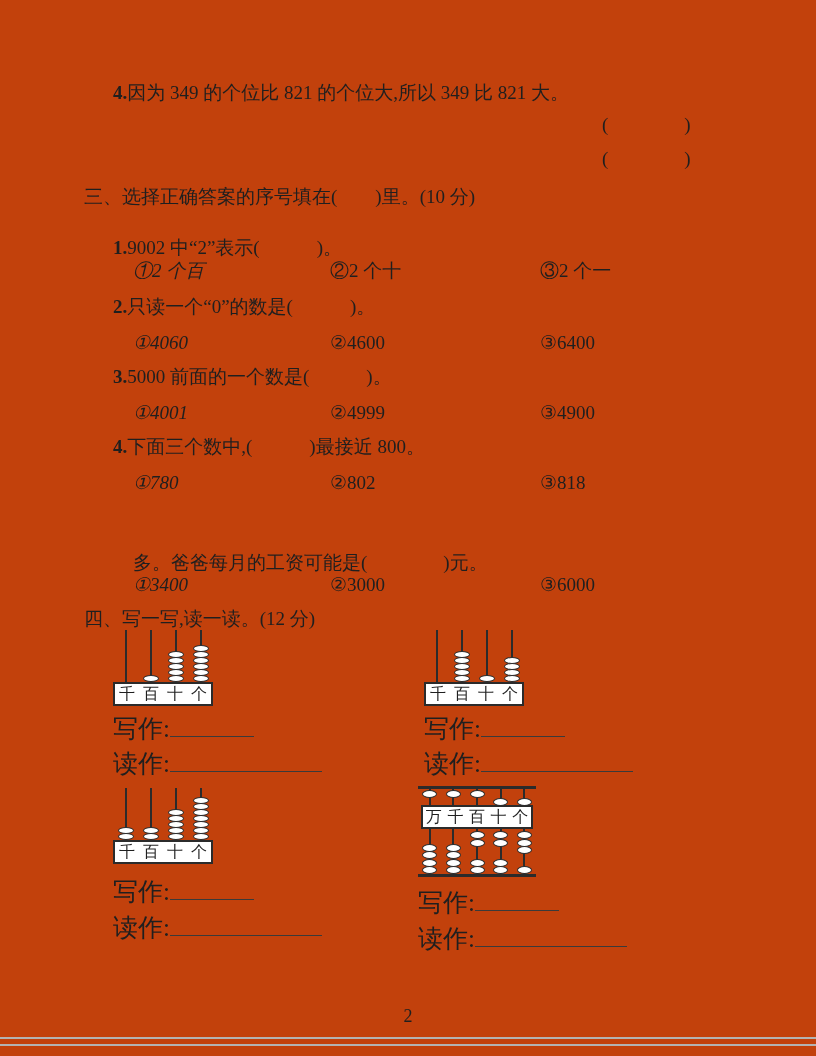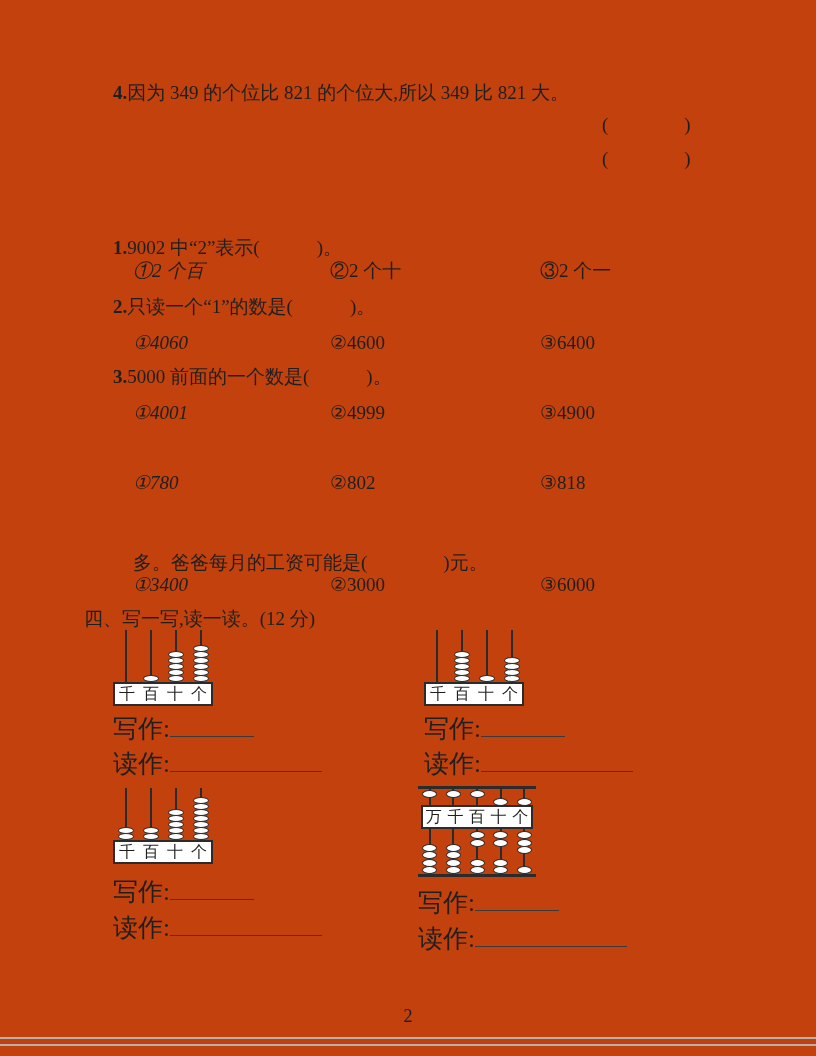--- a/index.html
+++ b/index.html
@@ -47,30 +47,32 @@
 </head>
 <body>
 
 <div class="page">
 
   <div class="abs t" style="left:113px; top:80px"><b class="qn">4.</b><span>因为 349 的个位比 821 的个位大,所以 349 比 821 大。</span></div>
   <div class="abs t" style="left:602px; top:112px">(　　　　)</div>
 
   <div class="abs t" style="left:602px; top:146px">(　　　　)</div>
 
+  <div class="abs t" style="left:84px; top:184px">三、选择正确答案的序号填在(　　)里。(10 分)</div>
 
   <div class="abs t" style="left:113px; top:235px"><b class="qn">1.</b><span>9002 中“2”表示(　　　)。</span></div>
   <div class="abs t" style="left:133px; top:258px"><span class="opt o1">①2 个百</span><span class="opt o2">②2 个十</span><span class="opt">③2 个一</span></div>
 
-  <div class="abs t" style="left:113px; top:294px"><b class="qn">2.</b><span>只读一个“1”的数是(　　　)。</span></div>
+  <div class="abs t" style="left:113px; top:294px"><b class="qn">2.</b><span>只读一个“0”的数是(　　　)。</span></div>
   <div class="abs t" style="left:133px; top:330px"><span class="opt o1">①4060</span><span class="opt o2">②4600</span><span class="opt">③6400</span></div>
 
   <div class="abs t" style="left:113px; top:364px"><b class="qn">3.</b><span>5000 前面的一个数是(　　　)。</span></div>
   <div class="abs t" style="left:133px; top:400px"><span class="opt o1">①4001</span><span class="opt o2">②4999</span><span class="opt">③4900</span></div>
 
+  <div class="abs t" style="left:113px; top:434px"><b class="qn">4.</b><span>下面三个数中,(　　　)最接近 800。</span></div>
   <div class="abs t" style="left:133px; top:470px"><span class="opt o1">①780</span><span class="opt o2">②802</span><span class="opt">③818</span></div>
 
   <div class="abs t" style="left:133px; top:550px">多。爸爸每月的工资可能是(　　　　)元。</div>
   <div class="abs t" style="left:133px; top:572px"><span class="opt o1">①3400</span><span class="opt o2">②3000</span><span class="opt">③6000</span></div>
 
   <div class="abs t" style="left:84px; top:606px">四、写一写,读一读。(12 分)</div>
 
   <div class="abs ab-group" style="left:113px; top:630px">
     <div class="ab-simple">
         <div class="ab-rods">

